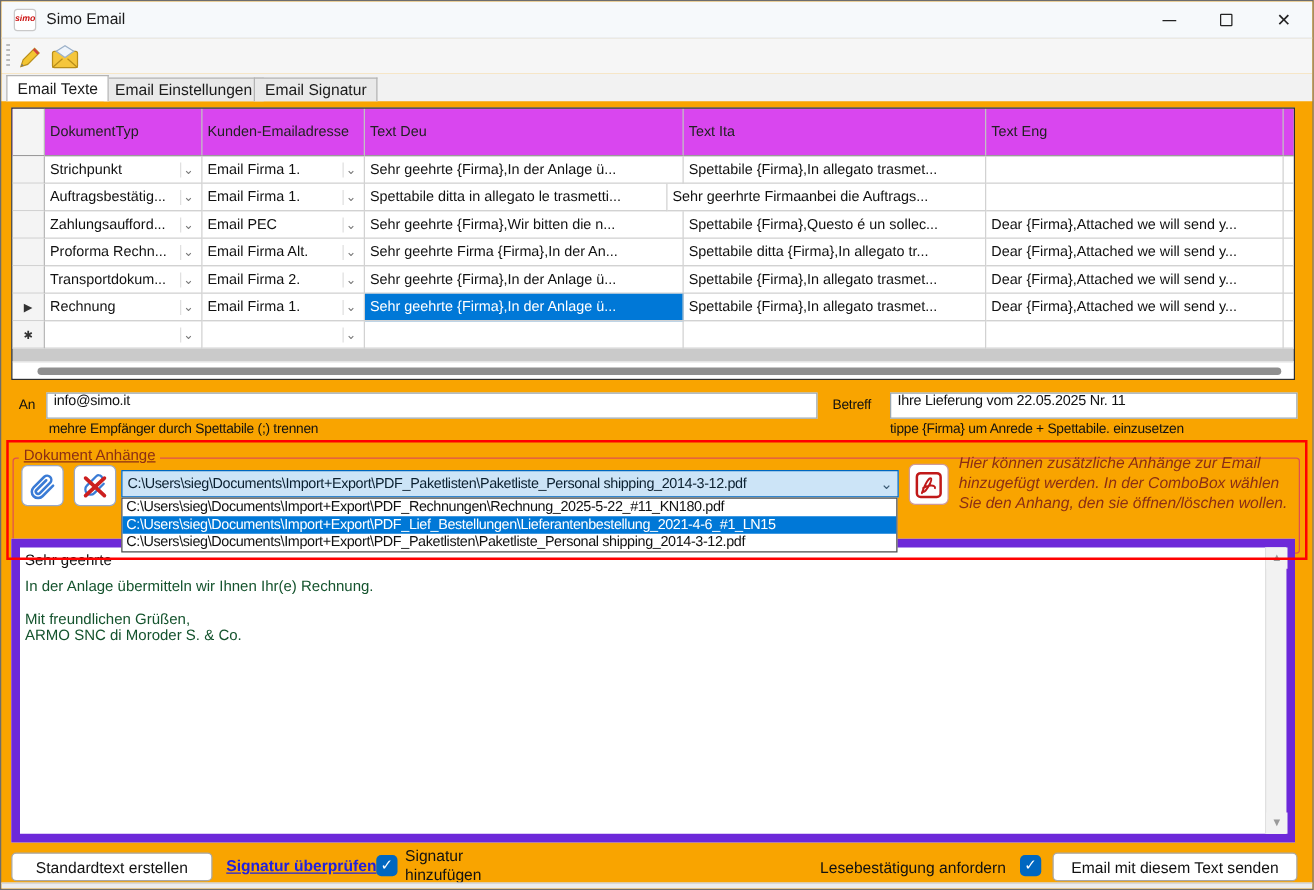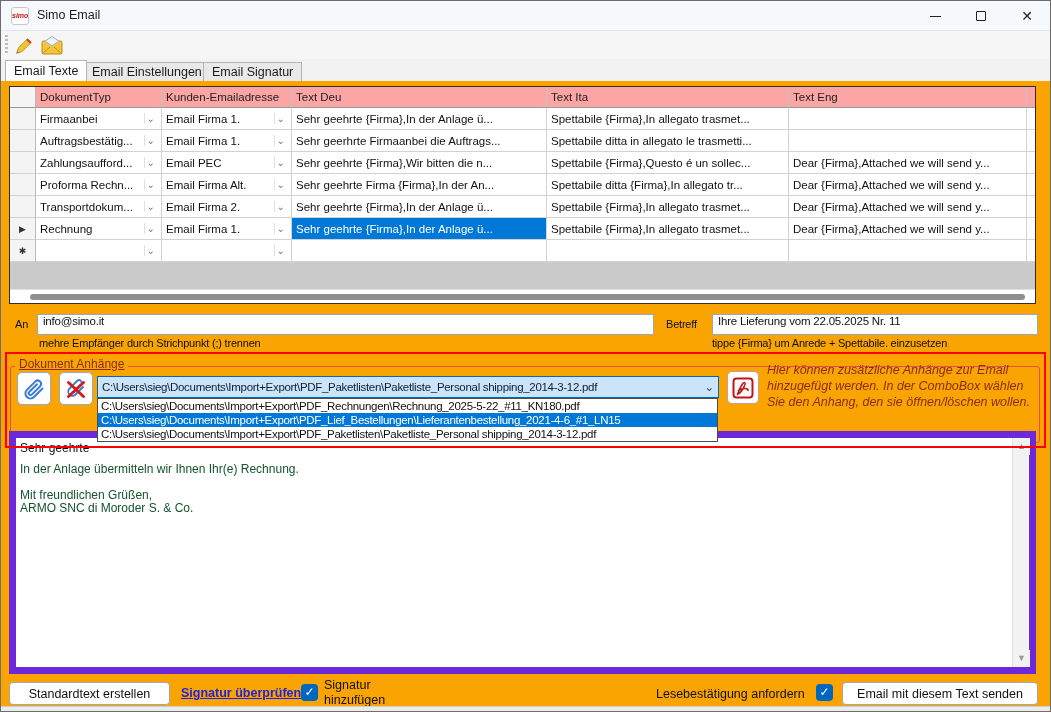--- a/index.html
+++ b/index.html
@@ -25,21 +25,21 @@
   .toolbtn { position:absolute; top:2px; width:26px; height:25px; display:flex; align-items:center; justify-content:center; }
   
   .tabstrip { position:absolute; left:0; top:58px; width:100%; height:22px; background:#f2f2f2; }
   .tab { position:absolute; bottom:0; height:19px; padding:0 8px; font-size:12.5px; color:#1b1b1b;
          background:#e9e9e9; border:1px solid #b4b4b4; border-bottom:none; line-height:18px; }
   .tab.active { background:#fff; height:21px; line-height:20px; z-index:2; }
   .tab1 { left:4px; } .tab2 { left:82px; } .tab3 { left:202px; }
   
   .gridpanel { position:absolute; left:8px; top:85px; width:1027px; height:218px; background:#cacaca; border:1.5px solid #2f2f2f; overflow:hidden; }
   .g-row { display:flex; height:22px; background:#fff; }
-  .g-row.hdr { height:21px; background:#fca5a5; }
+  .g-row.hdr { height:38px; background:#d946ef; }
   .gc { border-right:1px solid #d2d2d2; border-bottom:1px solid #d2d2d2; overflow:hidden; white-space:nowrap;
         font-size:11.5px; color:#111; display:flex; align-items:center; padding:0 4px; }
   .hdr .gc { border-right:1px solid #c2c2c2; border-bottom:1px solid #9a9a9a; color:#222; }
   .gc.rh { width:26px; background:#f4f4f4; border-right:1px solid #b9b9b9; justify-content:center; padding:0; font-size:9px; color:#333; }
   .gc.c-typ { width:126px; } .gc.c-kun { width:130px; } .gc.c-deu { width:255px; }
   .gc.c-ita { width:242px; } .gc.c-eng { width:238px; } .gc.c-esp { flex:1; border-right:none; }
   .gc .ctext { flex:1; overflow:hidden; text-overflow:clip; }
   .combo-cell::after { content:"⌄"; color:#777; font-size:10px; margin-left:2px; padding:0 2px; border-left:1px solid #e0e0e0; }
   .gc.sel { background:#0078D7; color:#fff; }
   .hscroll { position:absolute; left:0; bottom:0; width:100%; height:14px; background:#fff; border-top:1px solid #e0e0e0; }
@@ -141,21 +141,21 @@
           <span class="ctext">Text Eng</span>
         </div>
       <div class="gc c-esp">
           <span class="ctext">Te</span>
         </div>
     </div>
 
     <div class="g-row">
       <div class="gc rh"></div>
       <div class="gc c-typ combo-cell">
-          <span class="ctext">Firmaanbei</span>
+          <span class="ctext">Strichpunkt</span>
         </div>
       <div class="gc c-kun combo-cell">
           <span class="ctext">Email Firma 1.</span>
         </div>
       <div class="gc c-deu">
           <span class="ctext">Sehr geehrte {Firma},In der Anlage ü...</span>
         </div>
       <div class="gc c-ita">
           <span class="ctext">Spettabile {Firma},In allegato trasmet...</span>
         </div>
@@ -168,25 +168,25 @@
     </div>
 
     <div class="g-row">
       <div class="gc rh"></div>
       <div class="gc c-typ combo-cell">
           <span class="ctext">Auftragsbestätig...</span>
         </div>
       <div class="gc c-kun combo-cell">
           <span class="ctext">Email Firma 1.</span>
         </div>
+      <div class="gc c-ita">
+          <span class="ctext">Spettabile ditta in allegato le trasmetti...</span>
+        </div>
       <div class="gc c-deu">
           <span class="ctext">Sehr geerhrte Firmaanbei die Auftrags...</span>
-        </div>
-      <div class="gc c-ita">
-          <span class="ctext">Spettabile ditta in allegato le trasmetti...</span>
         </div>
       <div class="gc c-eng">
           <span class="ctext"></span>
         </div>
       <div class="gc c-esp">
           <span class="ctext"></span>
         </div>
     </div>
 
     <div class="g-row">
@@ -299,21 +299,21 @@
         </div>
     </div>
 
     <div class="hscroll">
       <div class="hthumb"></div>
     </div>
   </div>
 
   <div class="fieldlabel" style="left:14px; top:317px;">An</div>
   <div class="tbox" style="left:36px; top:313px; width:617px;">info@simo.it</div>
-  <div class="hint" style="left:38px; top:336px;">mehre Empfänger durch Strichpunkt (;) trennen</div>
+  <div class="hint" style="left:38px; top:336px;">mehre Empfänger durch Spettabile (;) trennen</div>
 
   <div class="fieldlabel" style="left:665px; top:317px;">Betreff</div>
   <div class="tbox" style="left:711px; top:313px; width:326px;">Ihre Lieferung vom 22.05.2025 Nr. 11</div>
   <div class="hint" style="left:711px; top:336px;">tippe {Firma} um Anrede + Spettabile. einzusetzen</div>
 
   <div class="bodybox" role="textbox">
     <div class="bodyline1">Sehr geehrte</div>
     <div class="bodyrest">In der Anlage übermitteln wir Ihnen Ihr(e) Rechnung.
 
 Mit freundlichen Grüßen,

